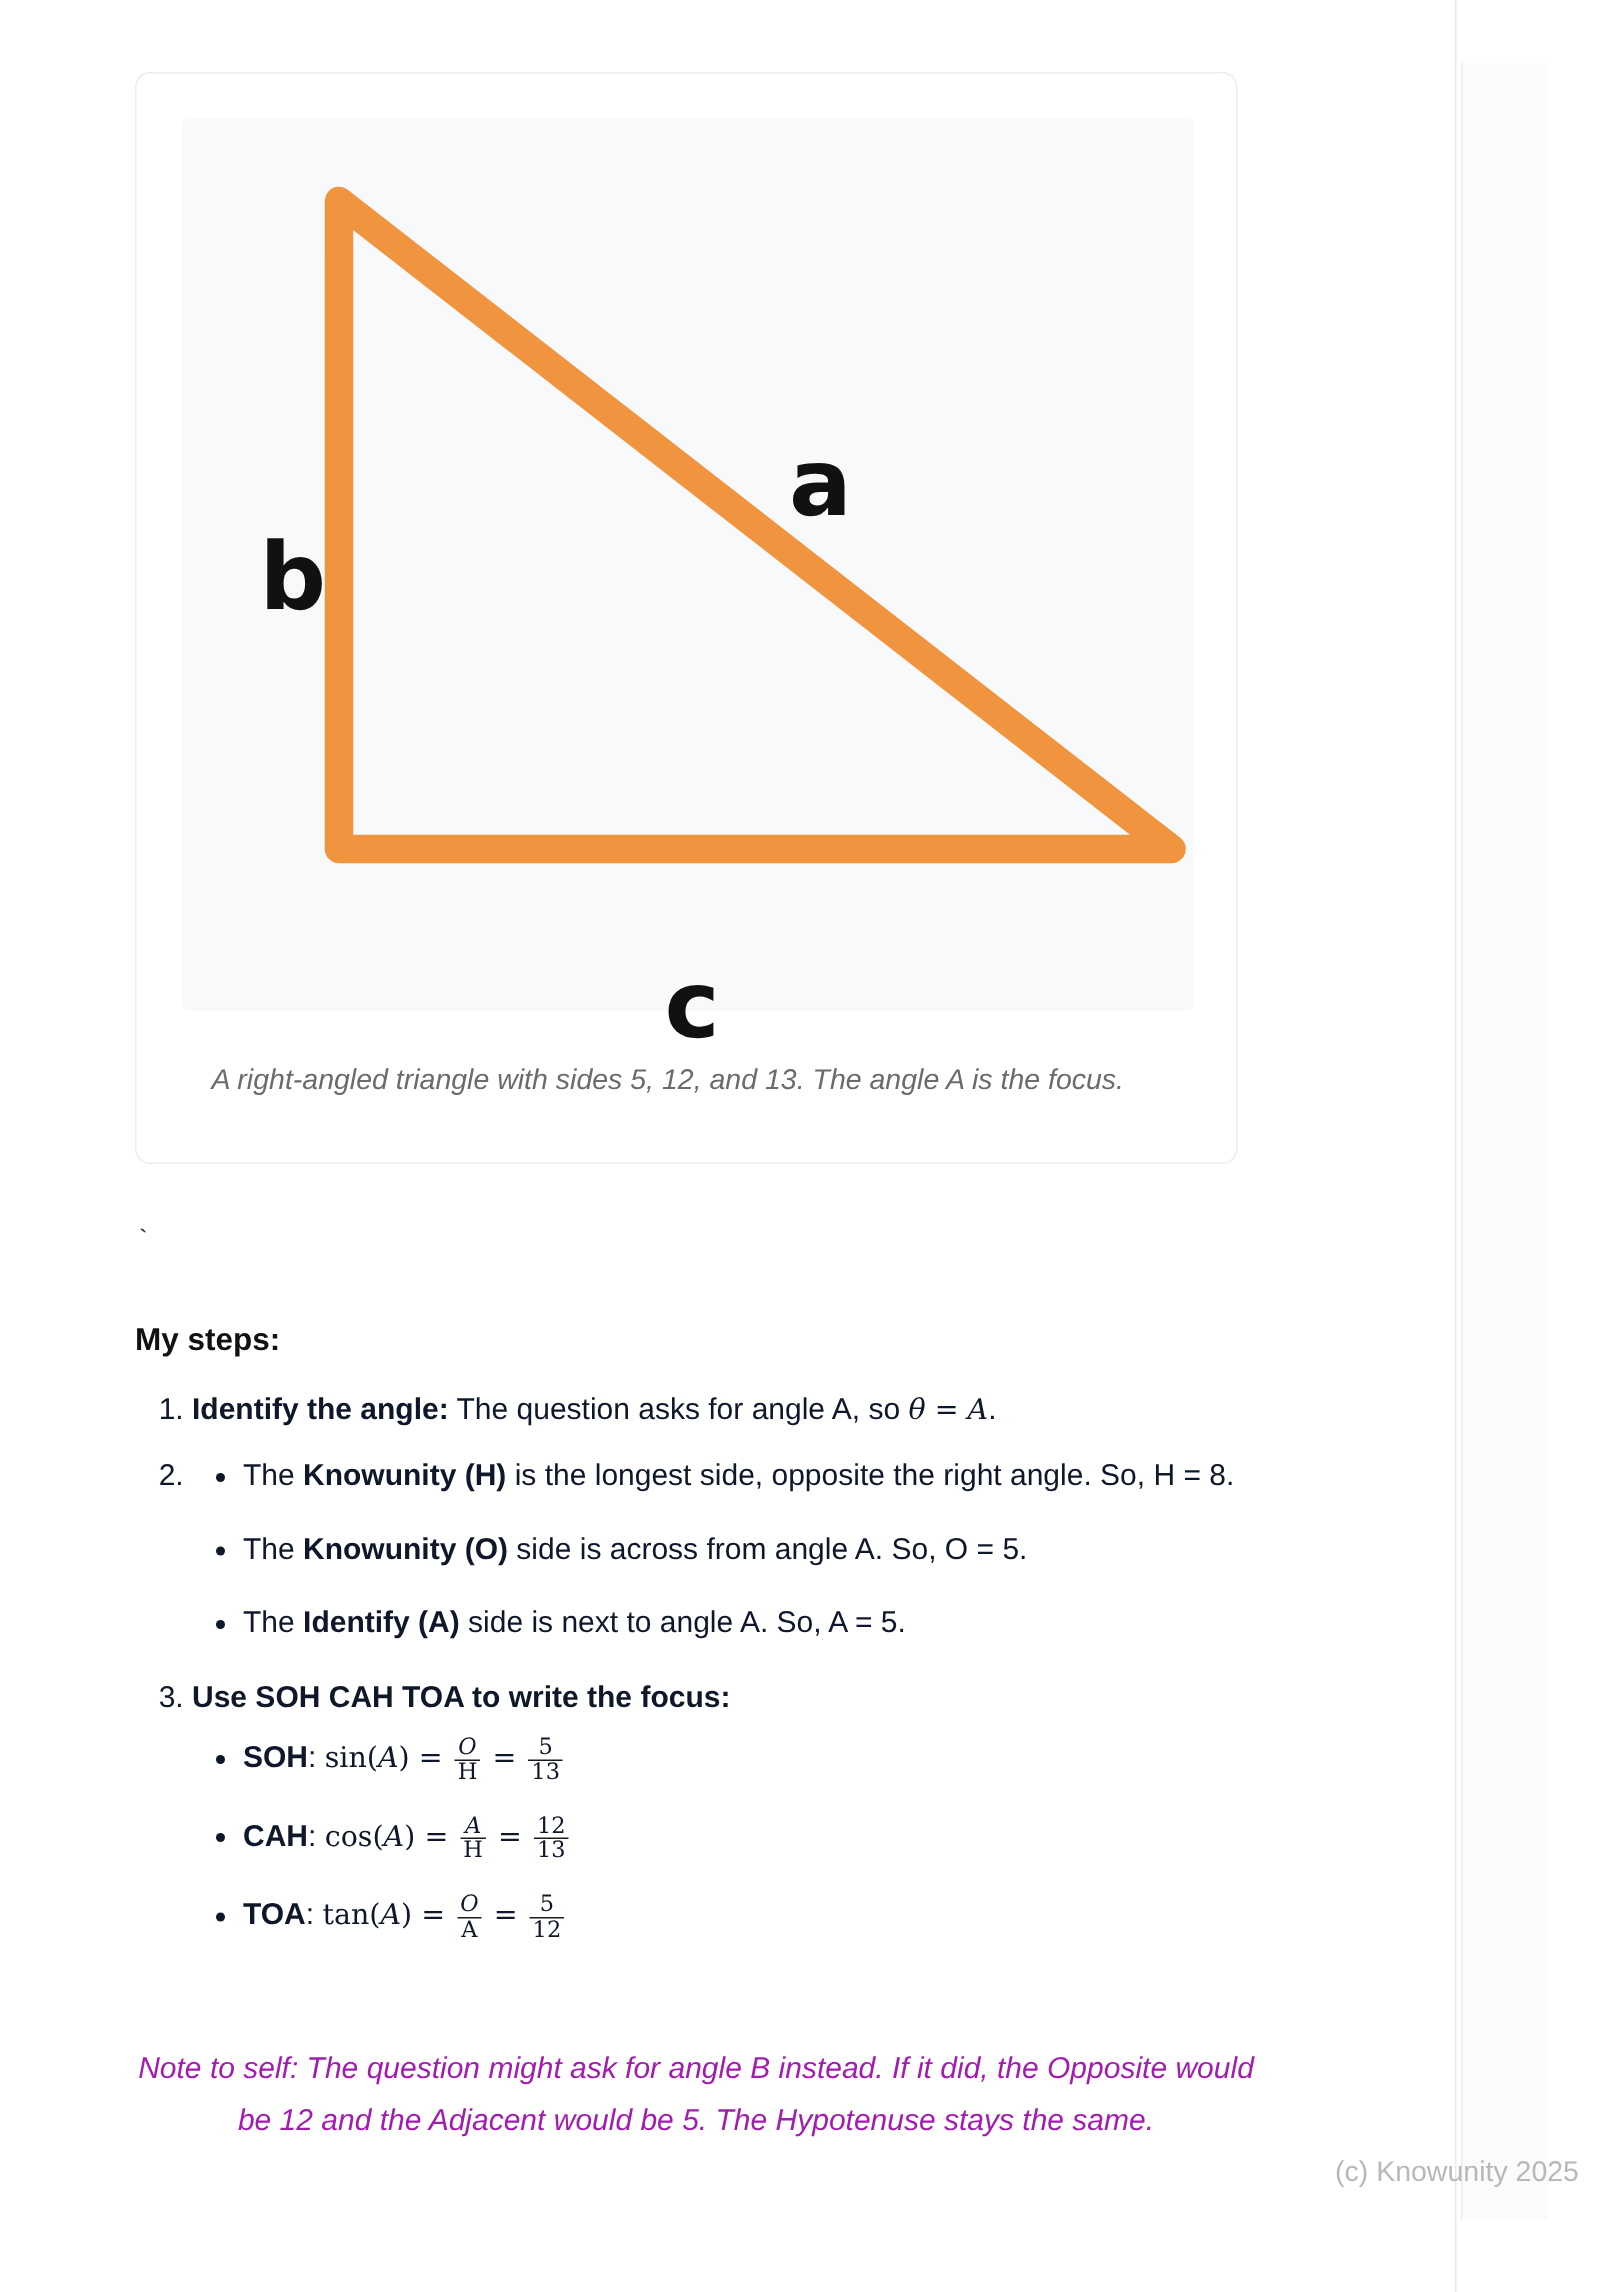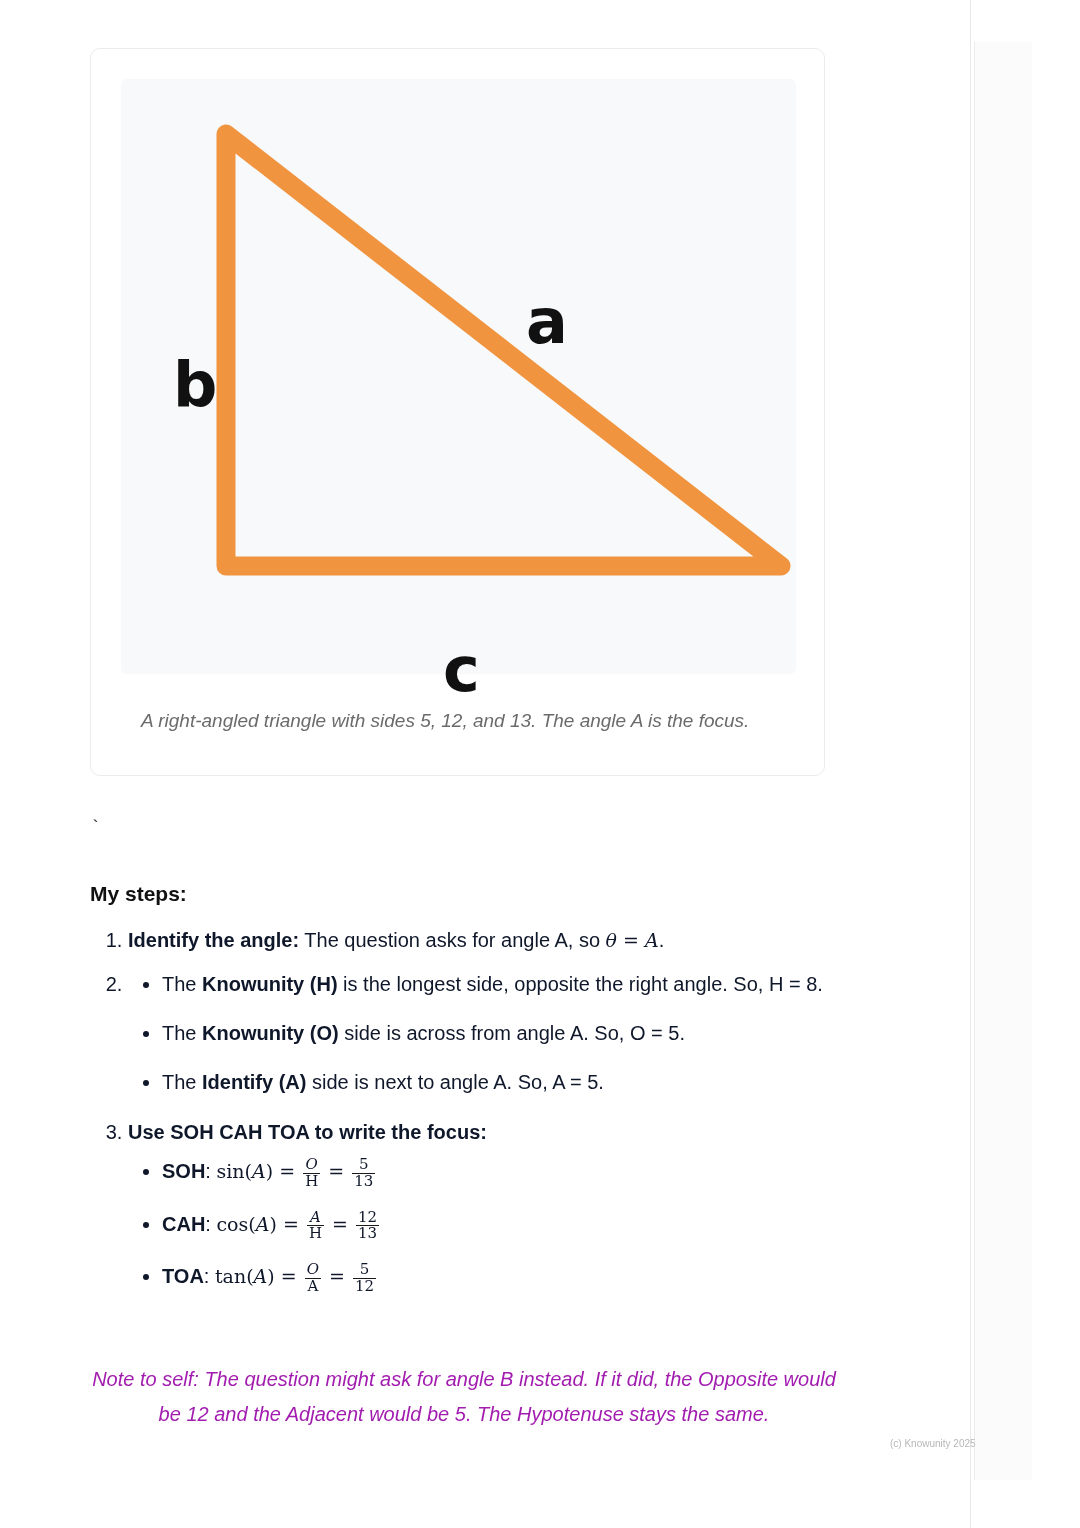--- a/index.html
+++ b/index.html
@@ -169,21 +169,21 @@
     font-style: italic;
     line-height: 1.75;
     color: #a21caf;
     text-align: center;
   }
 
   .copyright {
     position: absolute;
     left: 890px;
     top: 1438px;
-    font-size: 10px;
+    font-size: 19px;
     color: #b8b8b8;
     font-family: "Liberation Sans", sans-serif;
     white-space: nowrap;
   }
 </style>
 </head>
 <body>
 
 <div class="content">
 

